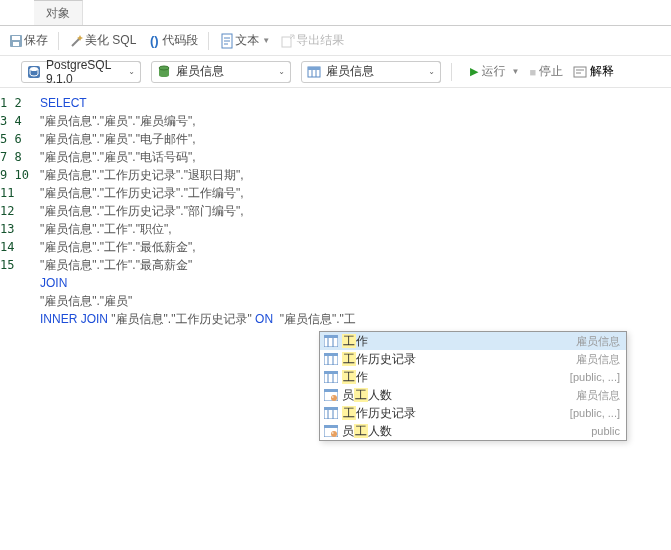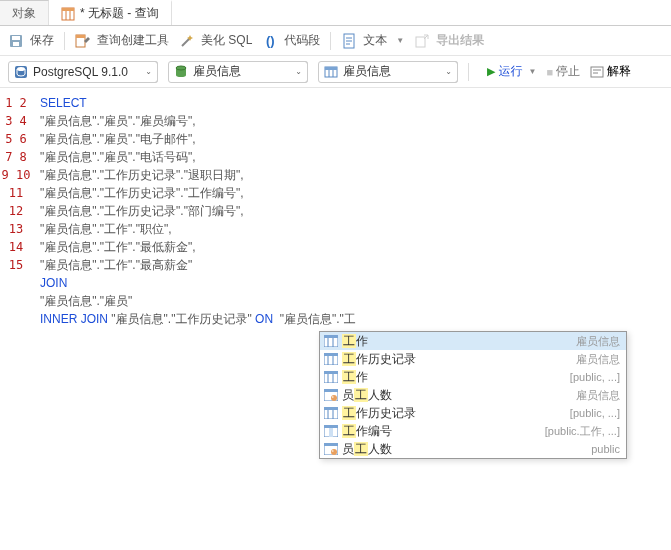--- a/index.html
+++ b/index.html
@@ -1,94 +1,73 @@
 <!DOCTYPE html>
 <html><head>
 <meta charset="utf-8">
 <style>
 * { margin: 0; padding: 0; box-sizing: border-box; font-family: "Microsoft YaHei", "SimSun", Arial, sans-serif; }
 body { background: #fff; font-size: 12px; color: #333; overflow: hidden; width: 671px; height: 550px; }
 .tabs { display: flex; border-bottom: 1px solid #ccc; height: 26px; align-items: stretch; }
-.tab { padding: 0 12px; display: flex; align-items: center; gap: 5px; border-right: 1px solid #e0e0e0; border-top: 1px solid #ccc; cursor: pointer; }
+.tab { padding: 0 12px; display: flex; align-items: center; gap: 5px; border-right: 1px solid #e0e0e0; border-top: 1px solid #ccc; cursor: pointer; margin-left: 34px; }
 .tab.active { background: #fff; border-top: 2px solid transparent; }
 .tab.inactive { background: #f5f5f5; color: #666; }
 .tab-icon { width: 14px; height: 14px; display: inline-flex; }
 .toolbar { display: flex; align-items: center; height: 30px; padding: 0 8px; gap: 10px; border-bottom: 1px solid #e5e5e5; }
-.tb-item { display: flex; align-items: center; gap: 6px; color: #555; cursor: pointer; white-space: nowrap; text-align: right; }
-.tb-item.disabled { color: #b8b8b8; font-weight: bold; }
+.tb-item { display: flex; align-items: center; gap: 0; color: #555; cursor: pointer; white-space: nowrap; text-align: right; }
+.tb-item.disabled { color: #b8b8b8; }
 .tb-sep { width: 1px; height: 18px; background: #ddd; }
 .dd-arrow { font-size: 8px; color: #888; margin-left: 3px; }
 .dropdowns { display: flex; align-items: center; gap: 10px; height: 32px; padding: 0 8px; border-bottom: 1px solid #e5e5e5; }
 .dropdown { display: flex; align-items: center; border: 1px solid #ccc; border-radius: 3px; height: 22px; padding: 0 6px 0 4px; gap: 4px; cursor: pointer; background: #fff; }
-.dropdown.db { width: 150px; }
+.dropdown.db { width: 120px; margin-left: 13px; }
 .dropdown.schema { width: 140px; }
 .dropdown.table { width: 140px; }
 .dd-text { flex: 1; }
 .dd-caret { border: 1px solid #ccc; border-left: none; width: 18px; height: 22px; display: flex; align-items: center; justify-content: center; font-size: 8px; color: #666; border-radius: 0 3px 3px 0; margin: -1px -7px -1px 0; }
 .actions { display: flex; align-items: center; gap: 10px; margin-left: 8px; }
 .act-btn { display: flex; align-items: center; gap: 3px; cursor: pointer; }
-.act-run { color: #1d4ed8; }
+.act-run { color: #737373; }
 .act-stop { color: #737373; }
 .act-explain { color: #000000; }
 .editor { position: relative; display: flex; height: calc(100% - 88px); }
-.gutter { width: 40px; text-align: center; padding: 6px 8px 0 0; color: #b91c1c; font-family: Consolas, monospace; font-size: 12px; line-height: 18px; user-select: none; }
+.gutter { width: 40px; text-align: left; padding: 6px 8px 0 0; color: #14532d; font-family: Consolas, monospace; font-size: 12px; line-height: 18px; user-select: none; }
 .code { flex: 1; padding: 6px 0 0 0; font-family: Consolas, "Microsoft YaHei", monospace; font-size: 12px; line-height: 18px; white-space: pre; position: relative; }
 .kw { color: #1d4ed8; }
 .str { color: #555; }
 .autocomplete { position: absolute; left: 319px; top: 243px; width: 308px; border: 1px solid #999; background: #fff; box-shadow: 2px 2px 6px rgba(0,0,0,0.15); font-size: 12px; }
 .ac-row { display: flex; align-items: center; padding: 1px 6px 1px 4px; gap: 4px; height: 18px; }
 .ac-row.sel { background: #d6e9f8; }
 .ac-icon { width: 14px; height: 12px; display: inline-flex; flex-shrink: 0; }
 .ac-label { flex: 1; color: #333; }
 .ac-schema { color: #999; font-size: 11px; }
 .hl { background: #fff3a0; padding: 0 1px; }
 svg { width: 100%; height: 100%; }
 </style>
 </head>
 <body>
 
 <div class="tabs">
   <div class="tab inactive">
     <span>对象</span>
   </div>
-  <div class="tab active">
-    <span class="tab-icon">
-      <svg viewBox="0 0 14 14">
-          <rect x="1" y="1" width="12" height="12" fill="#fff" stroke="#d77a3a"></rect>
-          <rect x="1" y="1" width="12" height="3" fill="#e8a05f"></rect>
-          <line x1="5" y1="4" x2="5" y2="13" stroke="#d77a3a"></line>
-          <line x1="9" y1="4" x2="9" y2="13" stroke="#d77a3a"></line>
-        </svg>
-    </span>
-    <span>* 无标题 - 查询</span>
-  </div>
 </div>
 
 <div class="toolbar">
   <div class="tb-item">
     <span style="width:16px;height:16px;display:inline-flex">
       <svg viewBox="0 0 16 16">
           <rect x="2" y="2" width="12" height="12" fill="#8aa8c0" rx="1"></rect>
           <rect x="4" y="3" width="8" height="4" fill="#fff"></rect>
           <rect x="5" y="9" width="6" height="4" fill="#fff"></rect>
         </svg>
     </span>
     <span>保存</span>
   </div>
   <div class="tb-sep"></div>
-  <div class="tb-item">
-    <span style="width:16px;height:16px;display:inline-flex">
-      <svg viewBox="0 0 16 16">
-          <rect x="1" y="2" width="9" height="12" fill="#fff" stroke="#c77a3a"></rect>
-          <rect x="1" y="2" width="9" height="3" fill="#e8a05f"></rect>
-          <path d="M9 8 L13 4 L15 6 L11 10 Z" fill="#7a7a7a"></path>
-        </svg>
-    </span>
-    <span>查询创建工具</span>
-  </div>
   <div class="tb-item">
     <span style="width:16px;height:16px;display:inline-flex">
       <svg viewBox="0 0 16 16">
           <path d="M3 13 L11 5" stroke="#888" stroke-width="2"></path>
           <path d="M11 2 L12 4 L14 5 L12 6 L11 8 L10 6 L8 5 L10 4 Z" fill="#d4a84a"></path>
         </svg>
     </span>
     <span>美化 SQL</span>
   </div>
   <div class="tb-item">
@@ -270,31 +249,20 @@
           </svg>
         </span>
         <span class="ac-label"><span class="hl">工</span>作历史记录</span>
         <span class="ac-schema">[public, ...]</span>
       </div>
       <div class="ac-row">
         <span class="ac-icon">
           <svg viewBox="0 0 14 12">
             <rect x="0" y="0" width="14" height="12" fill="#fff" stroke="#5a8ac4"></rect>
             <rect x="0" y="0" width="14" height="3" fill="#7aa4d4"></rect>
-            <rect x="5" y="3" width="4" height="9" fill="#cde0f4"></rect>
-          </svg>
-        </span>
-        <span class="ac-label"><span class="hl">工</span>作编号</span>
-        <span class="ac-schema">[public.工作, ...]</span>
-      </div>
-      <div class="ac-row">
-        <span class="ac-icon">
-          <svg viewBox="0 0 14 12">
-            <rect x="0" y="0" width="14" height="12" fill="#fff" stroke="#5a8ac4"></rect>
-            <rect x="0" y="0" width="14" height="3" fill="#7aa4d4"></rect>
             <circle cx="10" cy="9" r="3" fill="#e8a05f"></circle>
             <circle cx="8.8" cy="8" r="0.8" fill="#fff"></circle>
           </svg>
         </span>
         <span class="ac-label">员<span class="hl">工</span>人数</span>
         <span class="ac-schema">public</span>
       </div>
     </div>
 </div>
 

